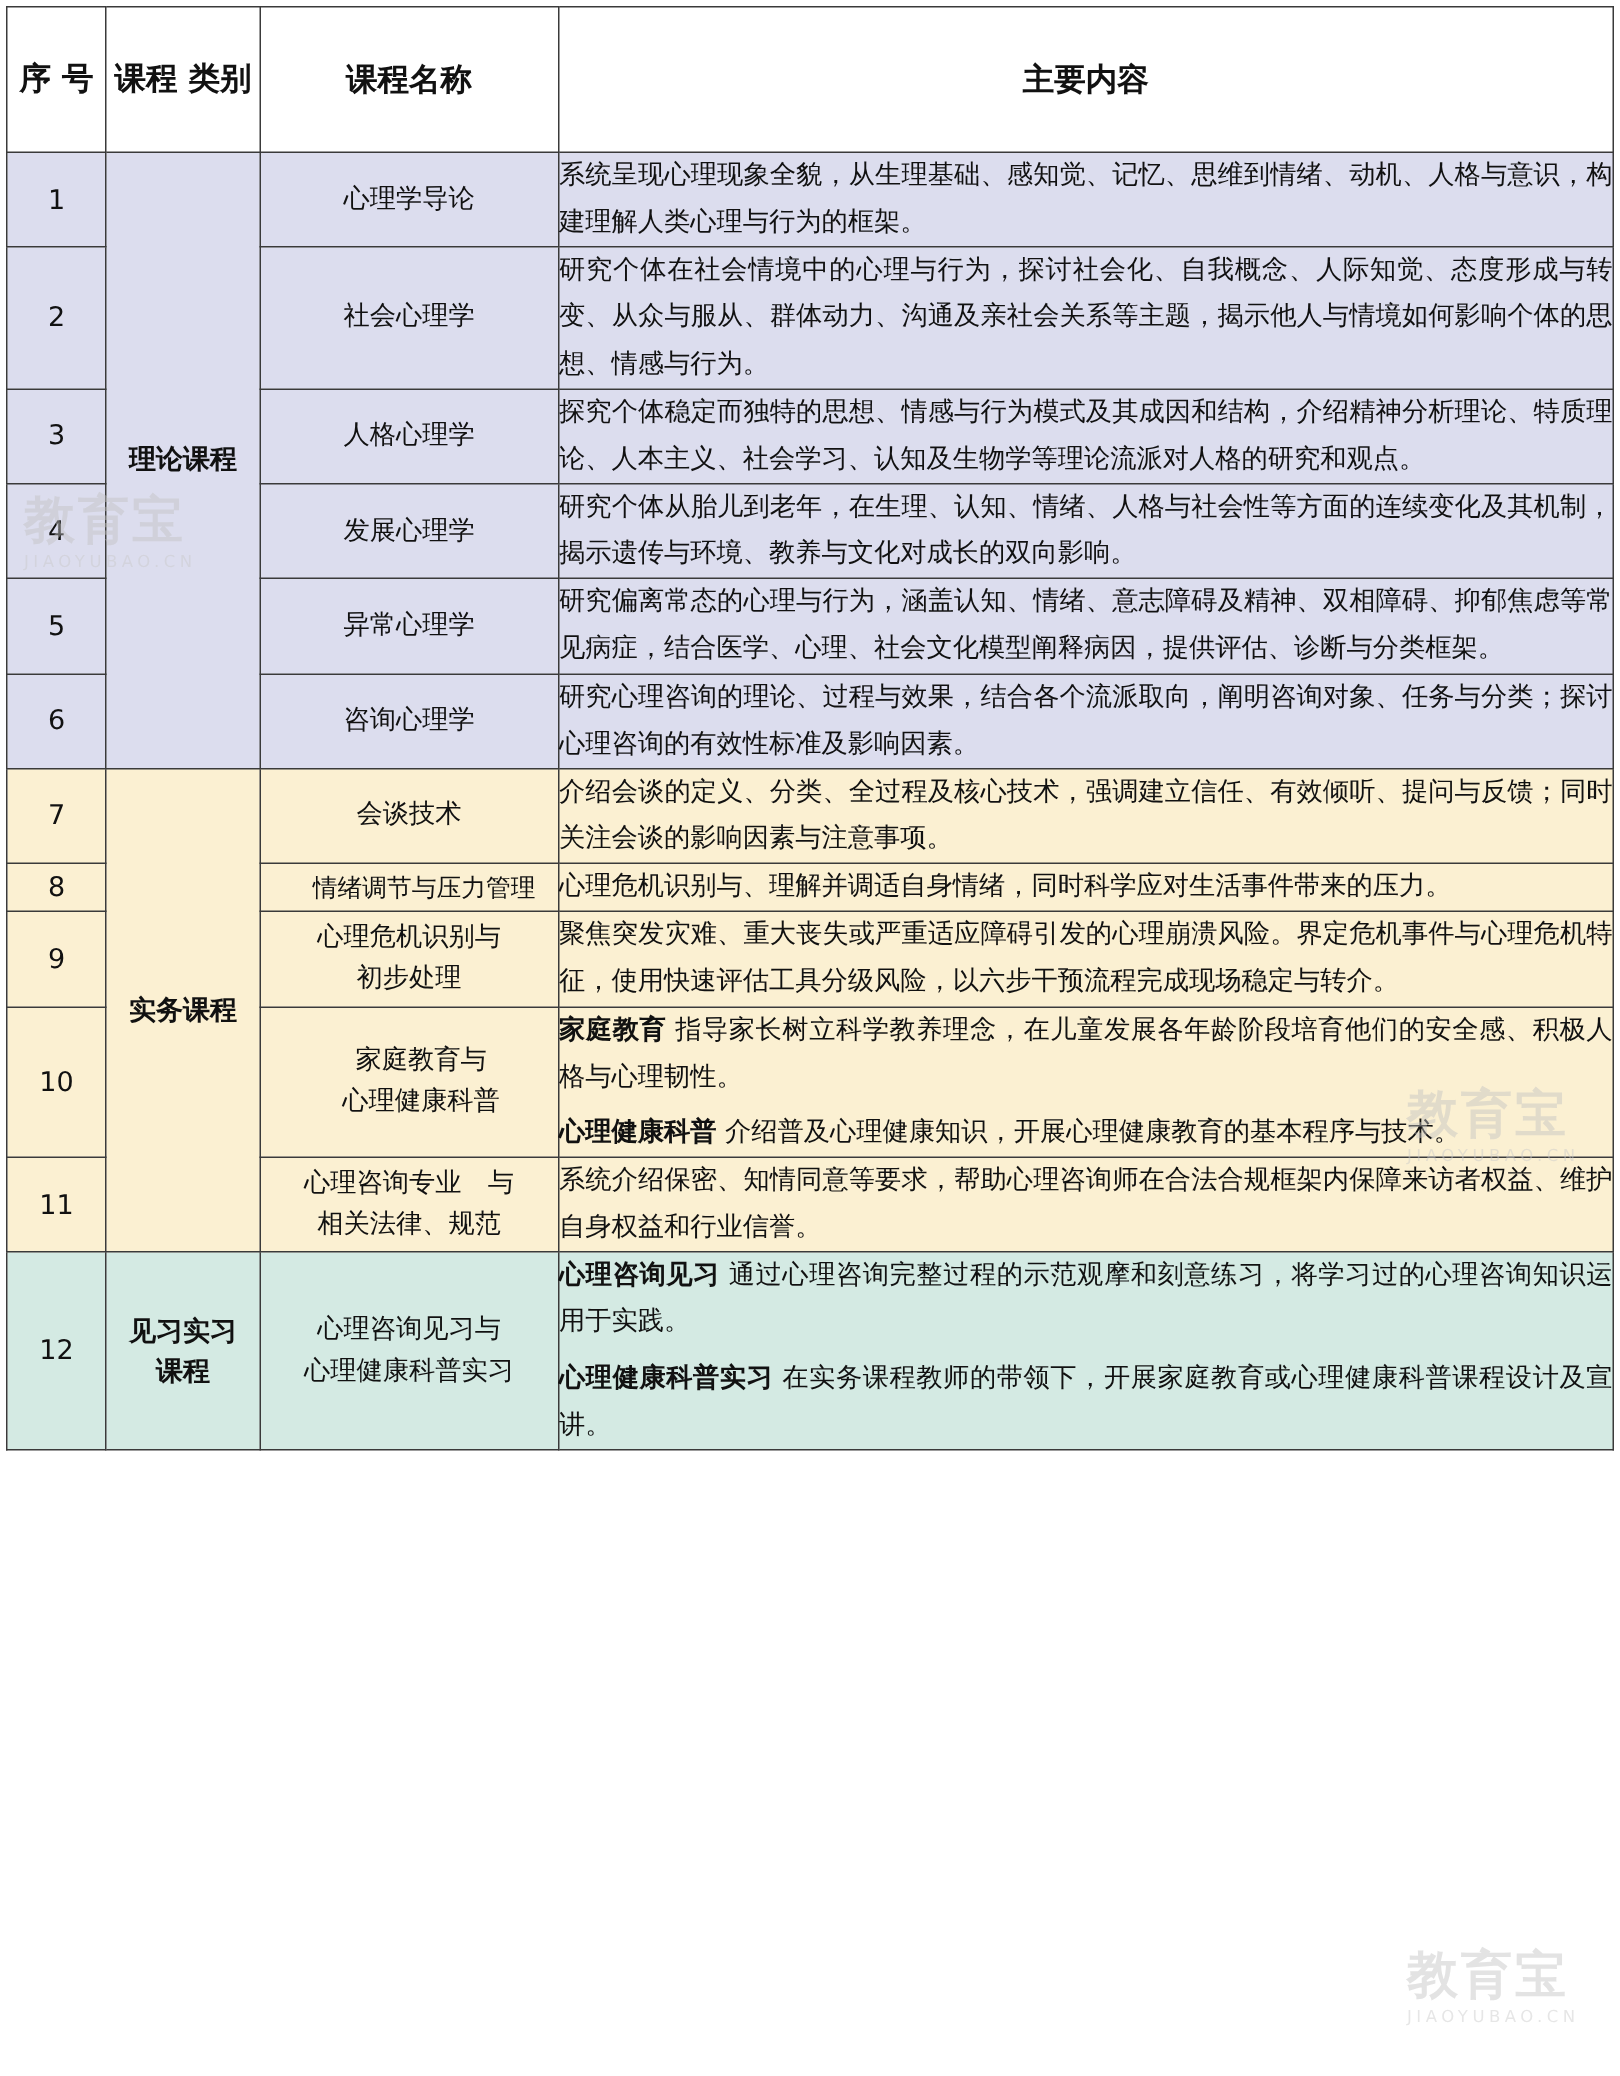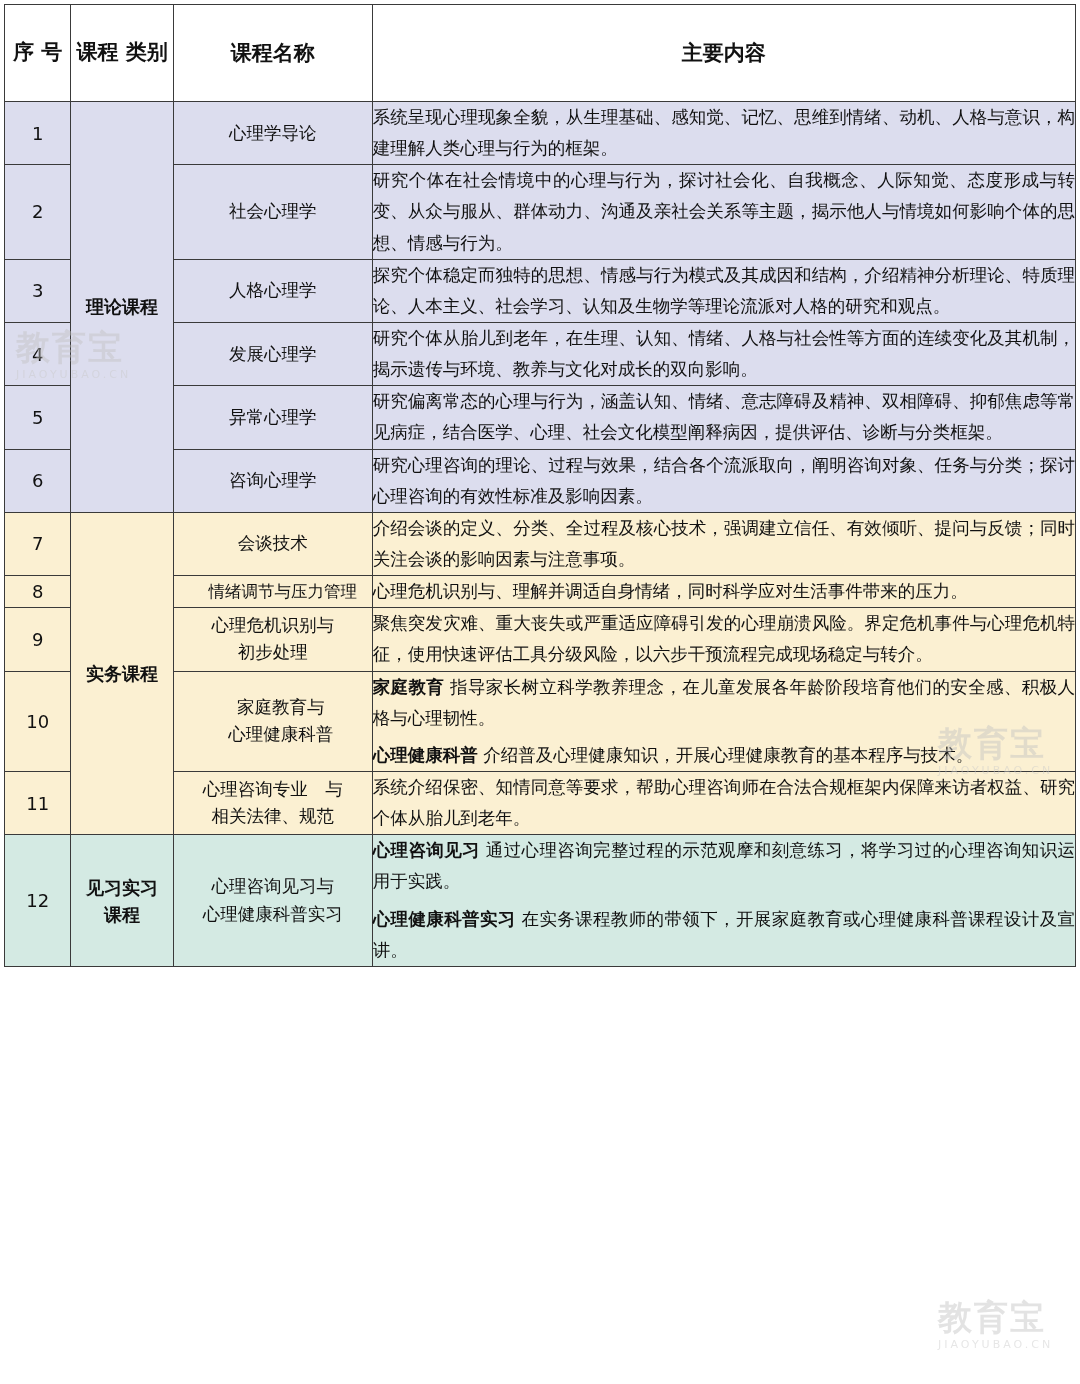--- a/index.html
+++ b/index.html
@@ -176,21 +176,21 @@
         <p class="para">
           <span class="lead">心理健康科普</span>
           <span>介绍普及心理健康知识，开展心理健康教育的基本程序与技术。</span>
         </p>
       </td>
     </tr>
     <tr class="row-practice">
       <td class="cell-no">11</td>
       <td class="cell-name" style="white-space:pre-line;">心理咨询专业　与
 相关法律、规范</td>
-      <td class="cell-content">系统介绍保密、知情同意等要求，帮助心理咨询师在合法合规框架内保障来访者权益、研究个体从胎儿到老年。</td>
+      <td class="cell-content">系统介绍保密、知情同意等要求，帮助心理咨询师在合法合规框架内保障来访者权益、维护自身权益和行业信誉。</td>
     </tr>
 
     <tr class="row-intern">
       <td class="cell-no">12</td>
       <td class="cell-cat" style="white-space:pre-line;">见习实习
 课程</td>
       <td class="cell-name" style="white-space:pre-line;">心理咨询见习与
 心理健康科普实习</td>
       <td class="cell-content">
         <p class="para">

